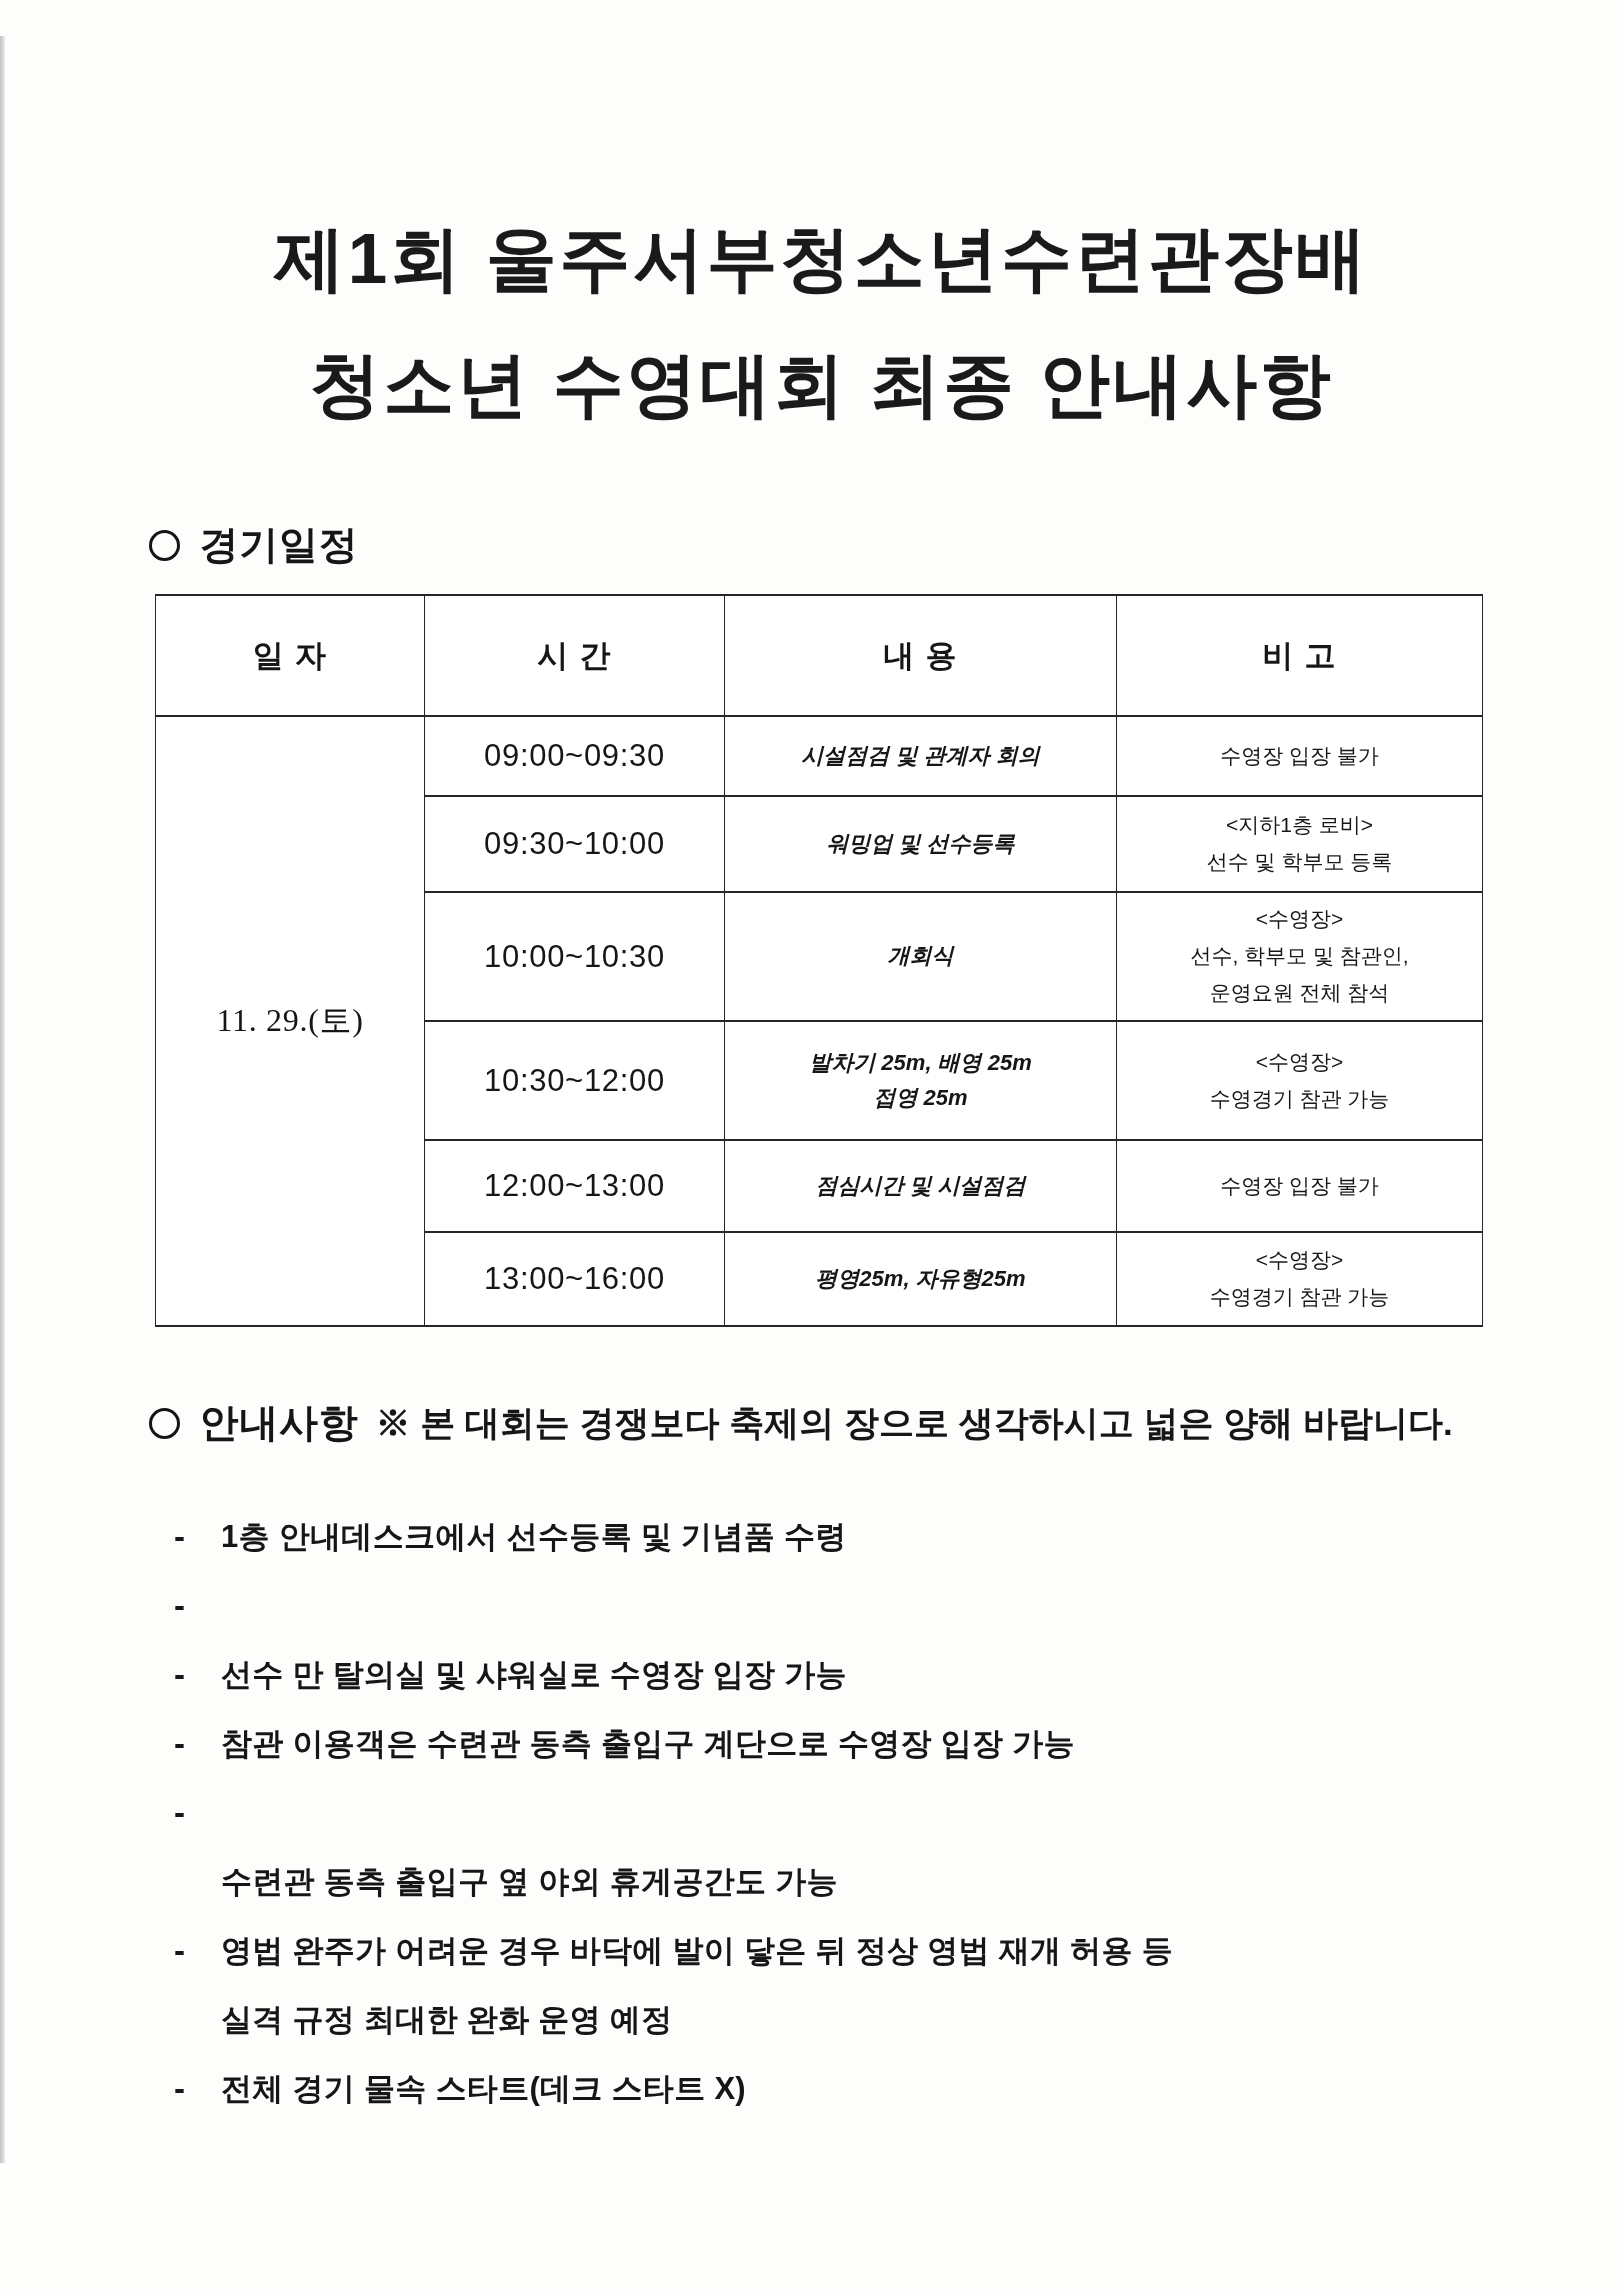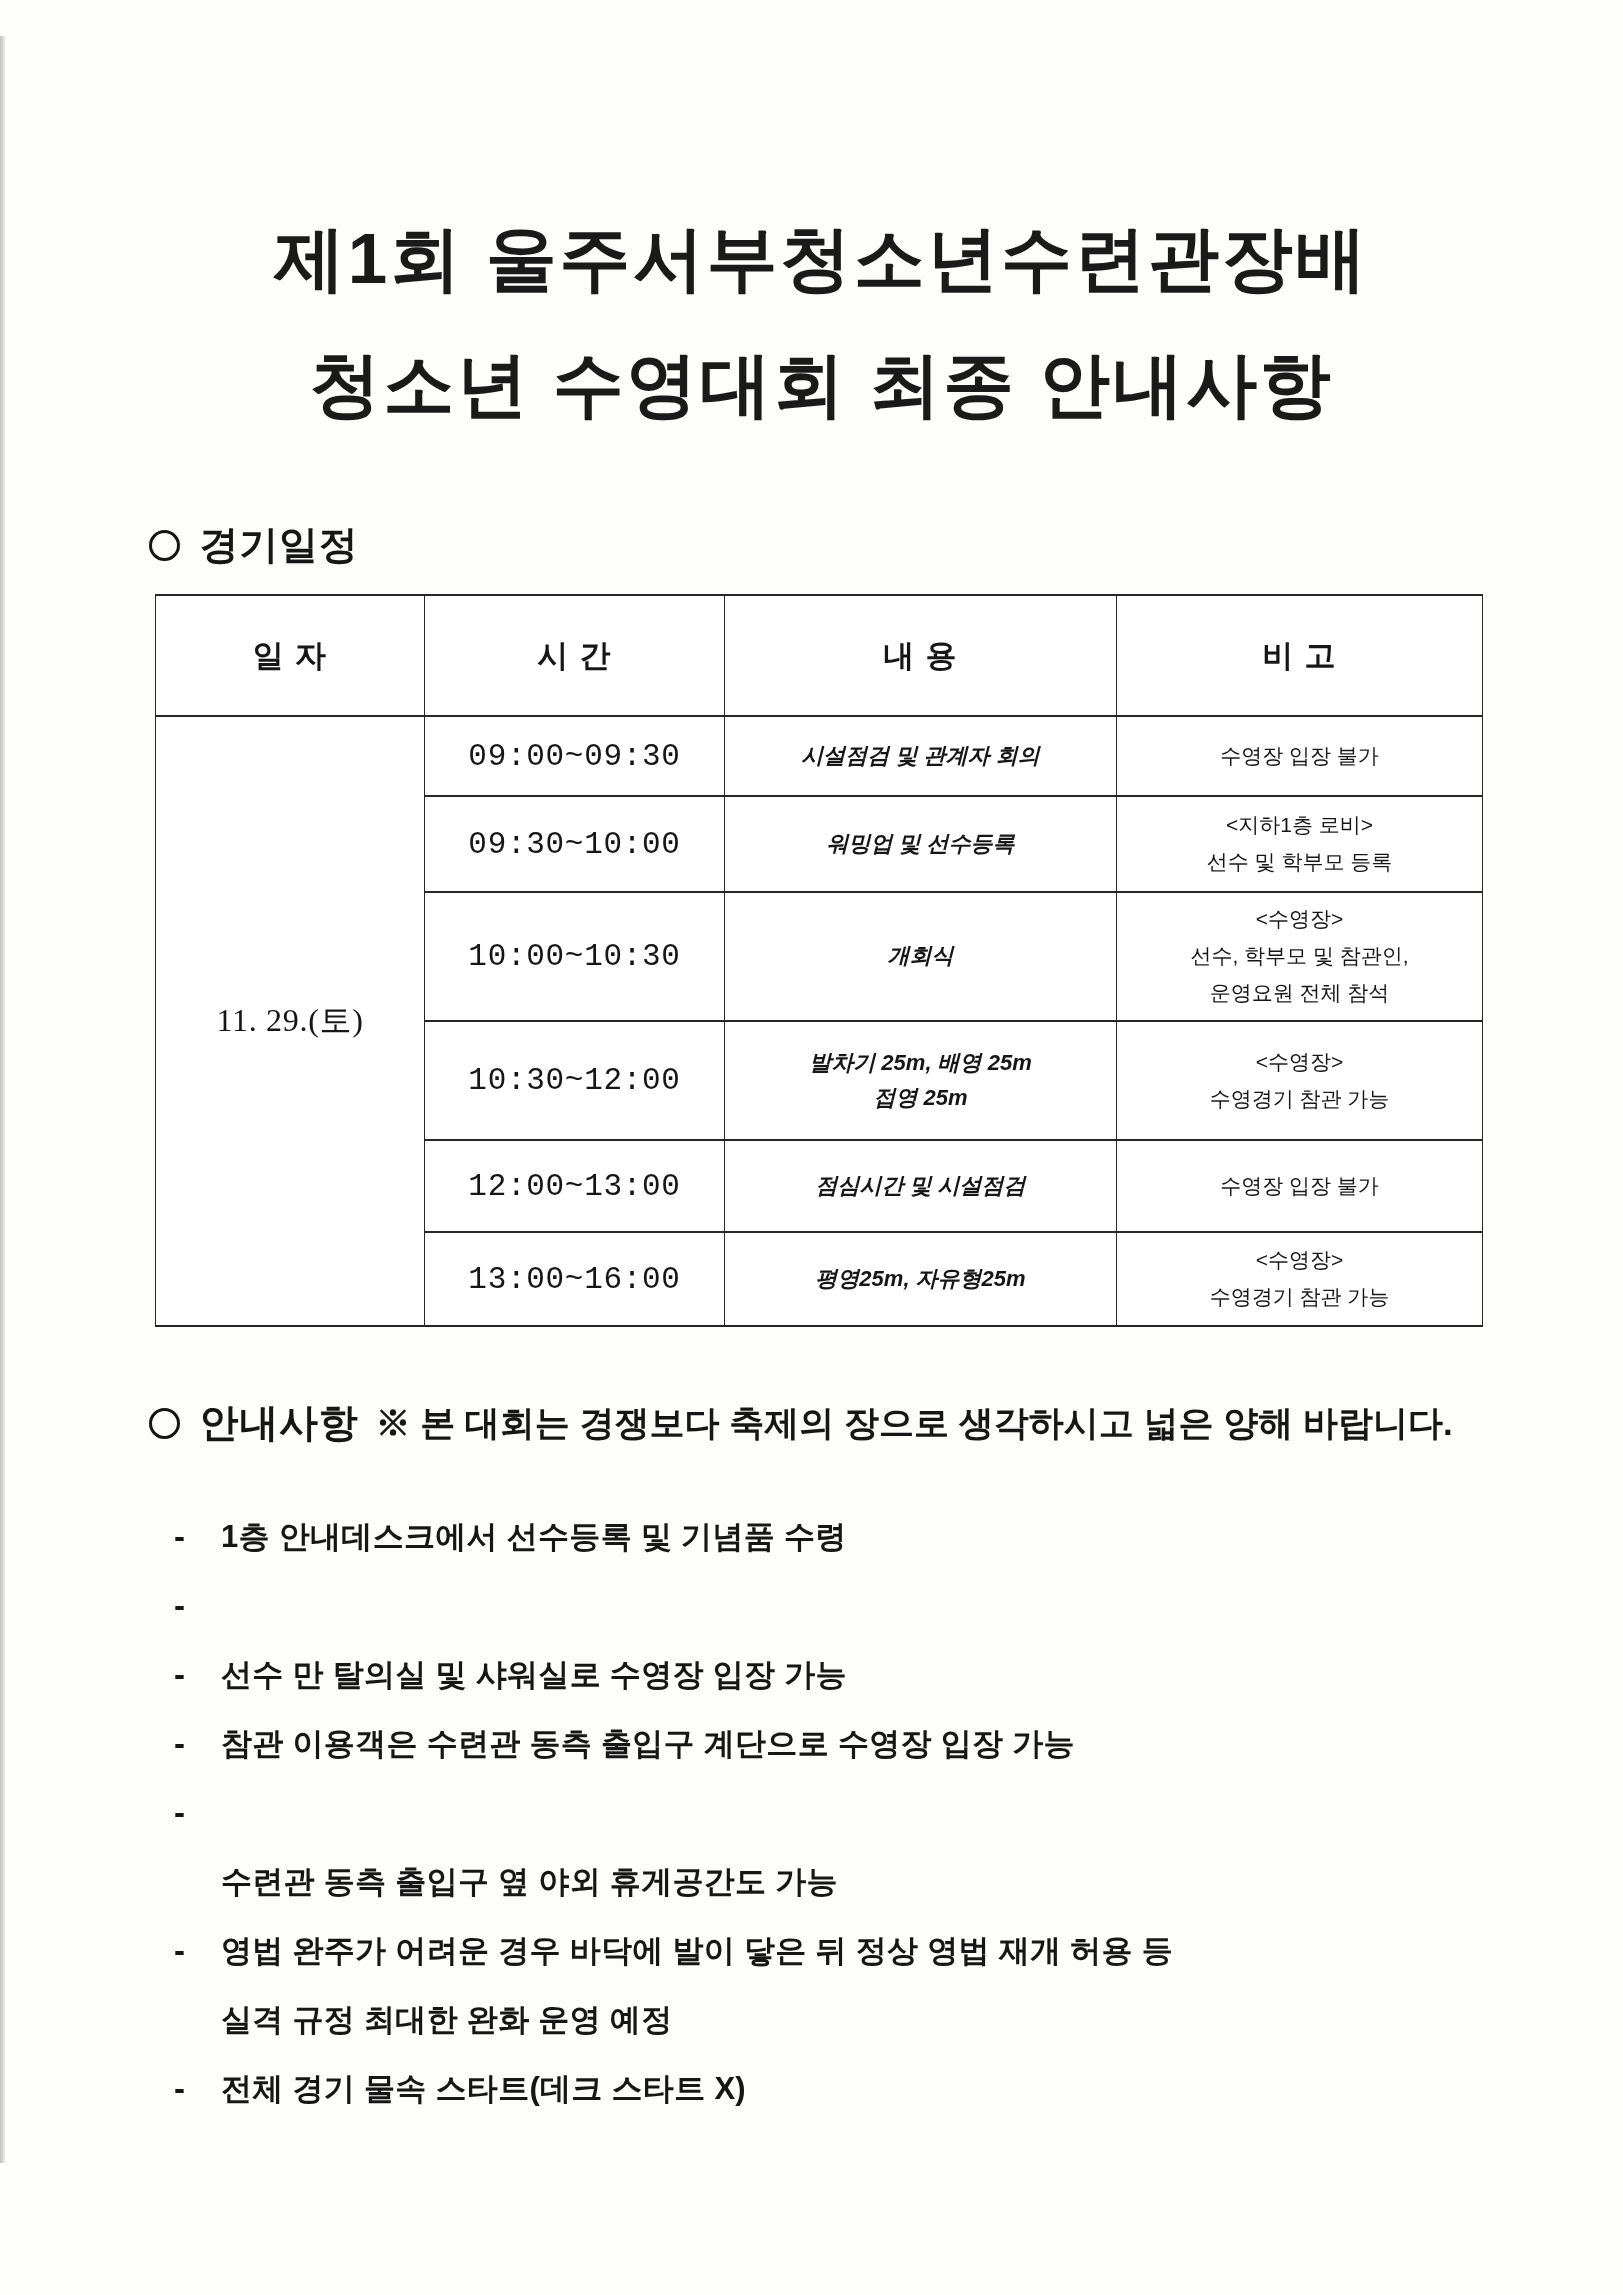--- a/index.html
+++ b/index.html
@@ -62,21 +62,21 @@
     font-size:31px; font-weight:600; letter-spacing:1.3px;
   }
   tr.hdr       { height:121px; }
   tr.r1 { height:80px; } tr.r2 { height:96px; } tr.r3 { height:129px; }
   tr.r4 { height:119px; } tr.r5 { height:92px; } tr.r6 { height:94px; }
   td.date-cell {
     font-family:"Liberation Serif", serif;
     font-size:32px; letter-spacing:0.7px;
   }
   td.time-cell {
-    font-family:Liberation Mono, monospace;
+    font-family:Liberation Sans, sans-serif;
     font-size:31px; letter-spacing:0.7px;
   }
   td.content-cell { font-size:22px; font-weight:700; line-height:1.55;font-style:italic; }
   td.remarks-cell { font-size:21px; font-weight:500; line-height:1.75; }
   
   .notice-list { position:absolute; left:174px; top:1502px; width:1309px; }
   .notice-line {
     display:flex; align-items:center;
     height:69px;
     font-size:31px; font-weight:700; letter-spacing:0.3px;

